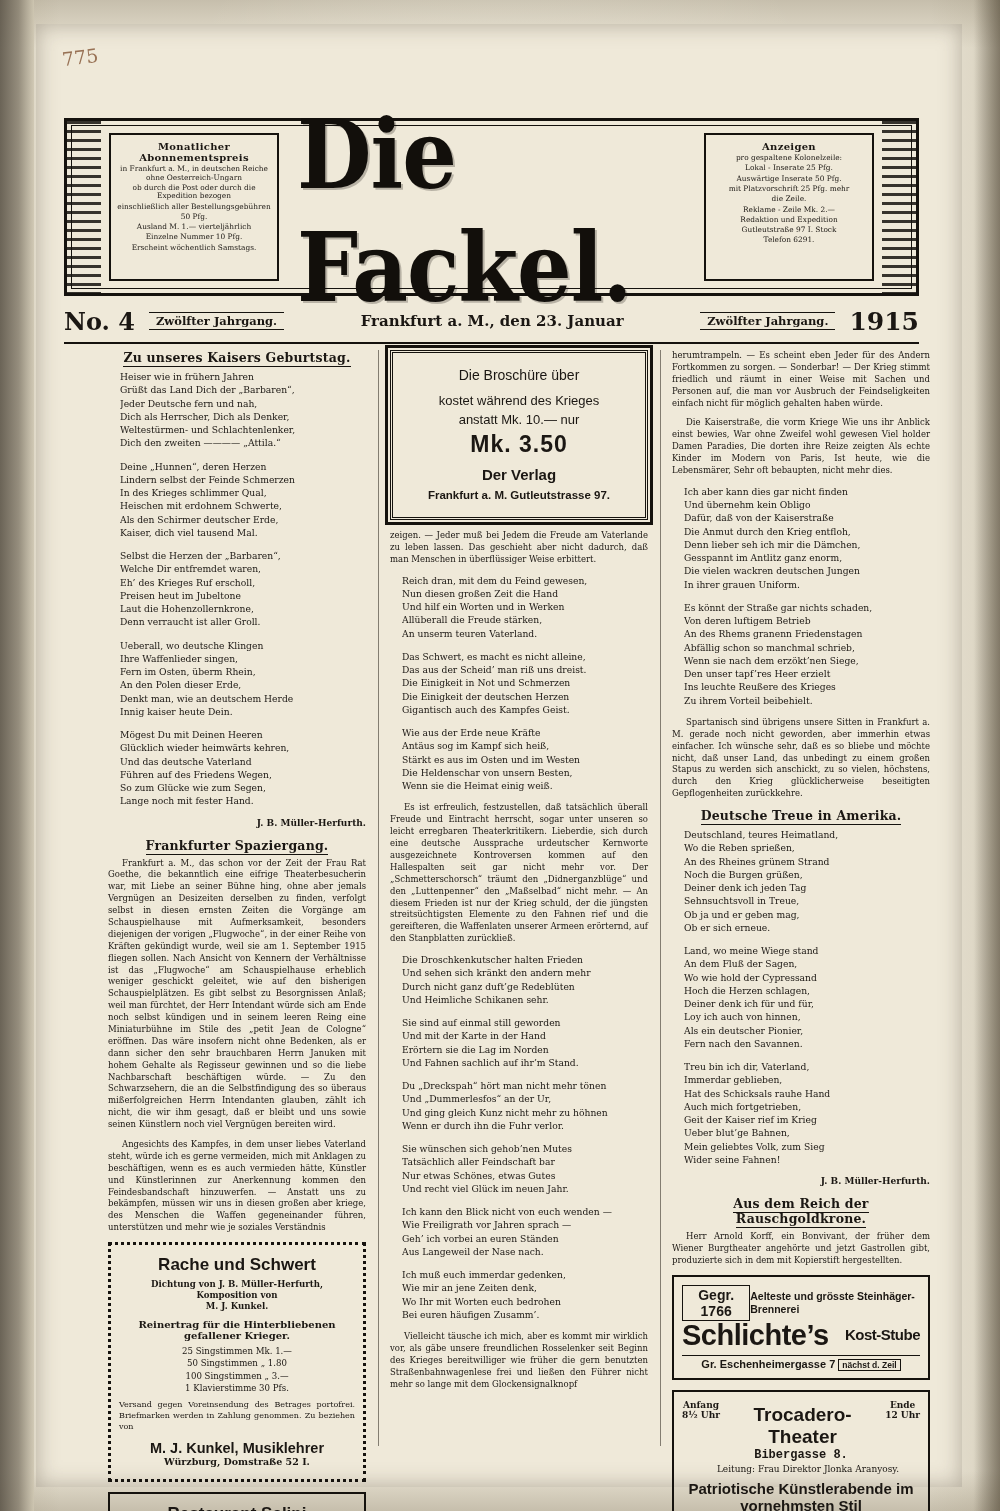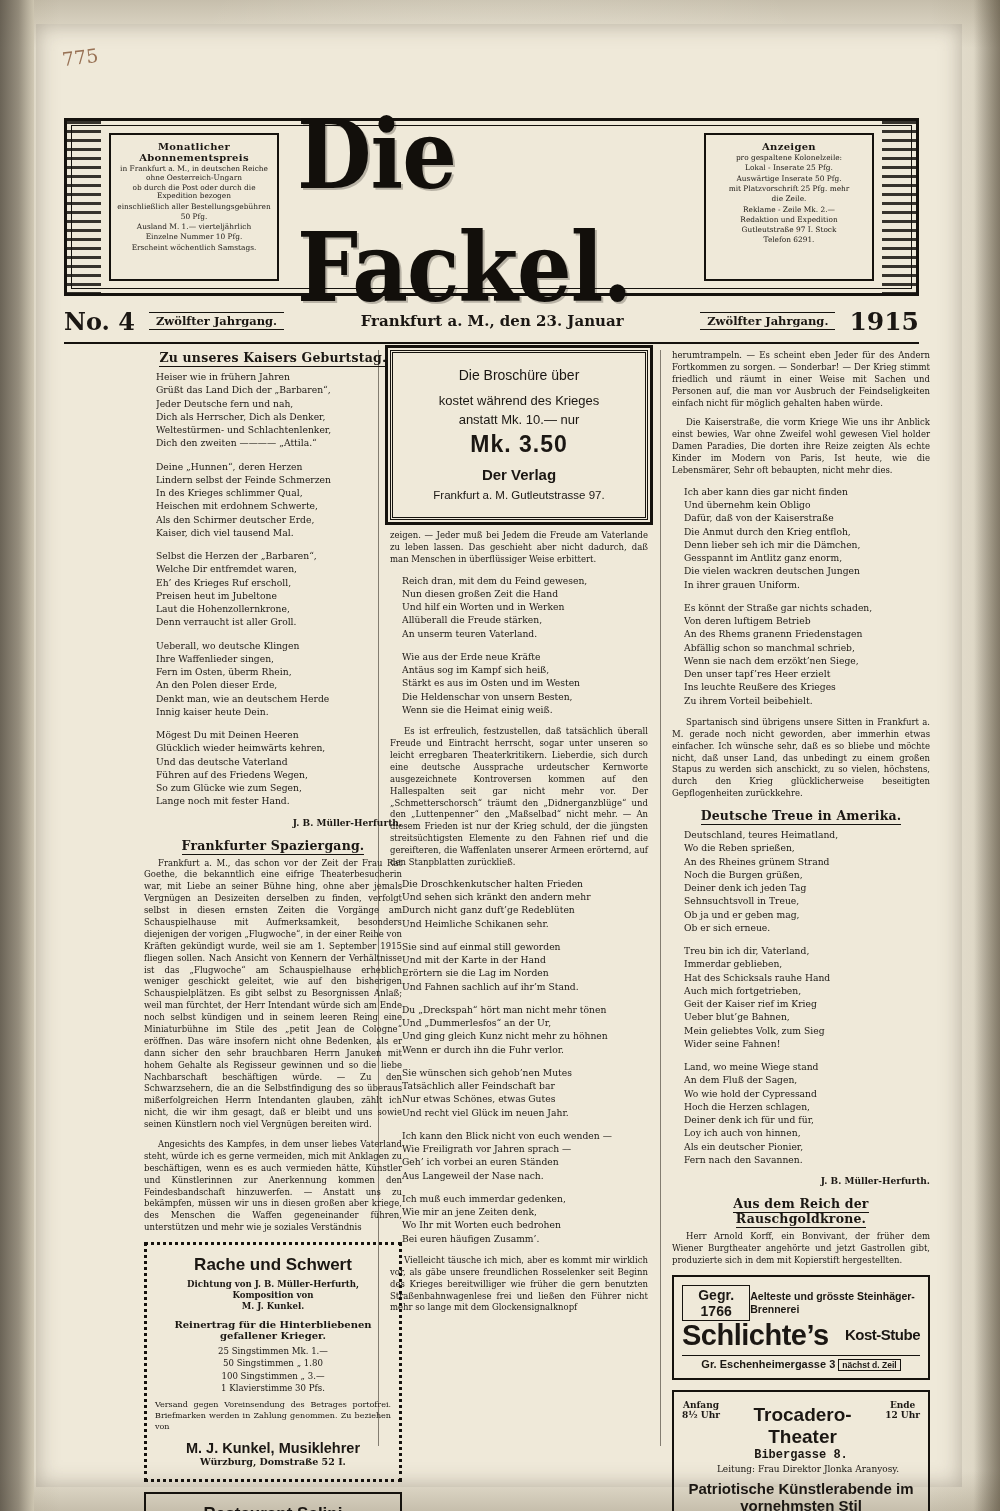--- a/index.html
+++ b/index.html
@@ -82,21 +82,21 @@
     font-size:11.5px;font-weight:bold;border-top:1px solid #15120e;border-bottom:1px solid #15120e;
     padding:1px 7px;
   }
   .issueline .place{flex:1;text-align:center;font-size:15px;font-weight:bold;}
   .issueline .year{font-size:25px;font-weight:bold;margin-left:14px;}
   .rule{position:absolute;left:64px;top:342px;width:855px;border-top:2px solid #15120e;}
 
   
   .cols{position:absolute;left:64px;top:350px;width:855px;height:1096px;}
   .col{position:absolute;top:0;bottom:0;width:258px;}
-  .col1{left:44px;margin-left:36px;}
+  .col1{left:44px;}
   .col2{left:326px;}
   .col3{left:608px;}
   .vrule{position:absolute;top:0;bottom:0;width:0;border-left:1px solid #2a241c;opacity:.55;}
   .v1{left:314px;}
   .v2{left:596px;}
 
   .sechead{
     text-align:center;font-weight:bold;font-size:12.5px;margin:0 0 5px;
     letter-spacing:.2px;
   }
@@ -118,21 +118,21 @@
     margin:0 0 10px;padding:14px 10px 16px;text-align:center;
     border:3px double #15120e;
     outline:3px solid #15120e;outline-offset:2px;
   }
   .ad-broschuere .l1{font-size:14px;font-family:"Liberation Sans",sans-serif;margin-bottom:6px;}
   .ad-broschuere .l2{font-size:25px;font-weight:bold;font-family:"Liberation Sans",sans-serif;line-height:1.12;}
   .ad-broschuere .l3{font-size:13px;font-family:"Liberation Sans",sans-serif;margin-top:10px;}
   .ad-broschuere .l4{font-size:13px;font-family:"Liberation Sans",sans-serif;margin-top:4px;}
   .ad-broschuere .l5{font-size:23px;font-weight:bold;font-family:"Liberation Sans",sans-serif;margin-top:4px;letter-spacing:1px;}
   .ad-broschuere .l6{font-size:15px;font-weight:bold;font-family:"Liberation Sans",sans-serif;margin-top:8px;}
-  .ad-broschuere .l7{font-size:11.5px;font-weight:normal;font-family:"Liberation Sans",sans-serif;margin-top:6px;}
+  .ad-broschuere .l7{font-size:11.5px;font-weight:bold;font-family:"Liberation Sans",sans-serif;margin-top:6px;}
 
   .ad-dots{
     margin:8px 0 10px;padding:10px 8px 12px;text-align:center;
     border:3px dotted #15120e;
   }
   .ad-dots h3{margin:0 0 4px;font-size:17px;font-weight:bold;font-family:"Liberation Sans",sans-serif;}
   .ad-dots .sub{font-size:8.6px;font-weight:bold;line-height:1.3;}
   .ad-dots .sub2{font-size:10px;font-weight:bold;margin:6px 0 4px;}
   .ad-dots ul{list-style:none;margin:4px 0;padding:0;font-size:8.6px;line-height:1.45;}
   .ad-dots .note{font-size:8px;text-align:justify;line-height:1.35;margin-top:6px;}
@@ -305,20 +305,27 @@
       <p class="body">zeigen. — Jeder muß bei Jedem die Freude am Vaterlande zu leben lassen. Das geschieht aber nicht dadurch, daß man Menschen in überflüssiger Weise erbittert.</p>
 
       <div class="verse">
         <div>Reich dran, mit dem du Feind gewesen,</div>
         <div>Nun diesen großen Zeit die Hand</div>
         <div>Und hilf ein Worten und in Werken</div>
         <div>Allüberall die Freude stärken,</div>
         <div>An unserm teuren Vaterland.</div>
       </div>
       <div class="verse">
+        <div>Das Schwert, es macht es nicht alleine,</div>
+        <div>Das aus der Scheid’ man riß uns dreist.</div>
+        <div>Die Einigkeit in Not und Schmerzen</div>
+        <div>Die Einigkeit der deutschen Herzen</div>
+        <div>Gigantisch auch des Kampfes Geist.</div>
+      </div>
+      <div class="verse">
         <div>Wie aus der Erde neue Kräfte</div>
         <div>Antäus sog im Kampf sich heiß,</div>
         <div>Stärkt es aus im Osten und im Westen</div>
         <div>Die Heldenschar von unsern Besten,</div>
         <div>Wenn sie die Heimat einig weiß.</div>
       </div>
 
       <p class="body lead">Es ist erfreulich, festzustellen, daß tatsächlich überall Freude und Eintracht herrscht, sogar unter unseren so leicht erregbaren Theaterkritikern. Lieberdie, sich durch eine deutsche Aussprache urdeutscher Kernworte ausgezeichnete Kontroversen kommen auf den Hallespalten seit gar nicht mehr vor. Der „Schmetterschorsch“ träumt den „Didnerganzblüge“ und den „Luttenpenner“ den „Maßselbad“ nicht mehr. — An diesem Frieden ist nur der Krieg schuld, der die jüngsten streitsüchtigsten Elemente zu den Fahnen rief und die gereifteren, die Waffenlaten unserer Armeen erörternd, auf den Stanpblatten zurückließ.</p>
 
       <div class="verse">
@@ -394,55 +401,55 @@
         <div>Deutschland, teures Heimatland,</div>
         <div>Wo die Reben sprießen,</div>
         <div>An des Rheines grünem Strand</div>
         <div>Noch die Burgen grüßen,</div>
         <div>Deiner denk ich jeden Tag</div>
         <div>Sehnsuchtsvoll in Treue,</div>
         <div>Ob ja und er geben mag,</div>
         <div>Ob er sich erneue.</div>
       </div>
       <div class="verse">
+        <div>Land, wo meine Wiege stand</div>
+        <div>An dem Fluß der Sagen,</div>
+        <div>Wo wie hold der Cypressand</div>
+        <div>Hoch die Herzen schlagen,</div>
+        <div>Deiner denk ich für und für,</div>
+        <div>Loy ich auch von hinnen,</div>
+        <div>Als ein deutscher Pionier,</div>
+        <div>Fern nach den Savannen.</div>
+      </div>
+      <div class="verse">
         <div>Treu bin ich dir, Vaterland,</div>
         <div>Immerdar geblieben,</div>
         <div>Hat des Schicksals rauhe Hand</div>
         <div>Auch mich fortgetrieben,</div>
         <div>Geit der Kaiser rief im Krieg</div>
         <div>Ueber blut’ge Bahnen,</div>
         <div>Mein geliebtes Volk, zum Sieg</div>
         <div>Wider seine Fahnen!</div>
-      </div>
-      <div class="verse">
-        <div>Land, wo meine Wiege stand</div>
-        <div>An dem Fluß der Sagen,</div>
-        <div>Wo wie hold der Cypressand</div>
-        <div>Hoch die Herzen schlagen,</div>
-        <div>Deiner denk ich für und für,</div>
-        <div>Loy ich auch von hinnen,</div>
-        <div>Als ein deutscher Pionier,</div>
-        <div>Fern nach den Savannen.</div>
       </div>
       <div class="sig">J. B. Müller-Herfurth.</div>
 
       <div class="sechead"><span class="ul">Aus dem Reich der Rauschgoldkrone.</span></div>
       <p class="body lead">Herr Arnold Korff, ein Bonvivant, der früher dem Wiener Burgtheater angehörte und jetzt Gastrollen gibt, produzierte sich in dem mit Kopierstift hergestellten.</p>
 
       <div class="ad-schlichte">
         <div class="row1">
           <div class="gegr">Gegr. 1766</div>
           <div class="right1">Aelteste und grösste Steinhäger-Brennerei</div>
         </div>
         <div class="big">
           <span>Schlichte’s</span>
           <span class="kost">Kost-Stube</span>
         </div>
         <div class="addr">
-          <span>Gr. Eschenheimergasse 3</span>
+          <span>Gr. Eschenheimergasse 7</span>
           <span class="nb">nächst d. Zeil</span>
         </div>
       </div>
 
       <div class="ad-troc">
         <div class="r1">
           <div>
             <div>Anfang</div>
             <div>8½ Uhr</div>
           </div>

